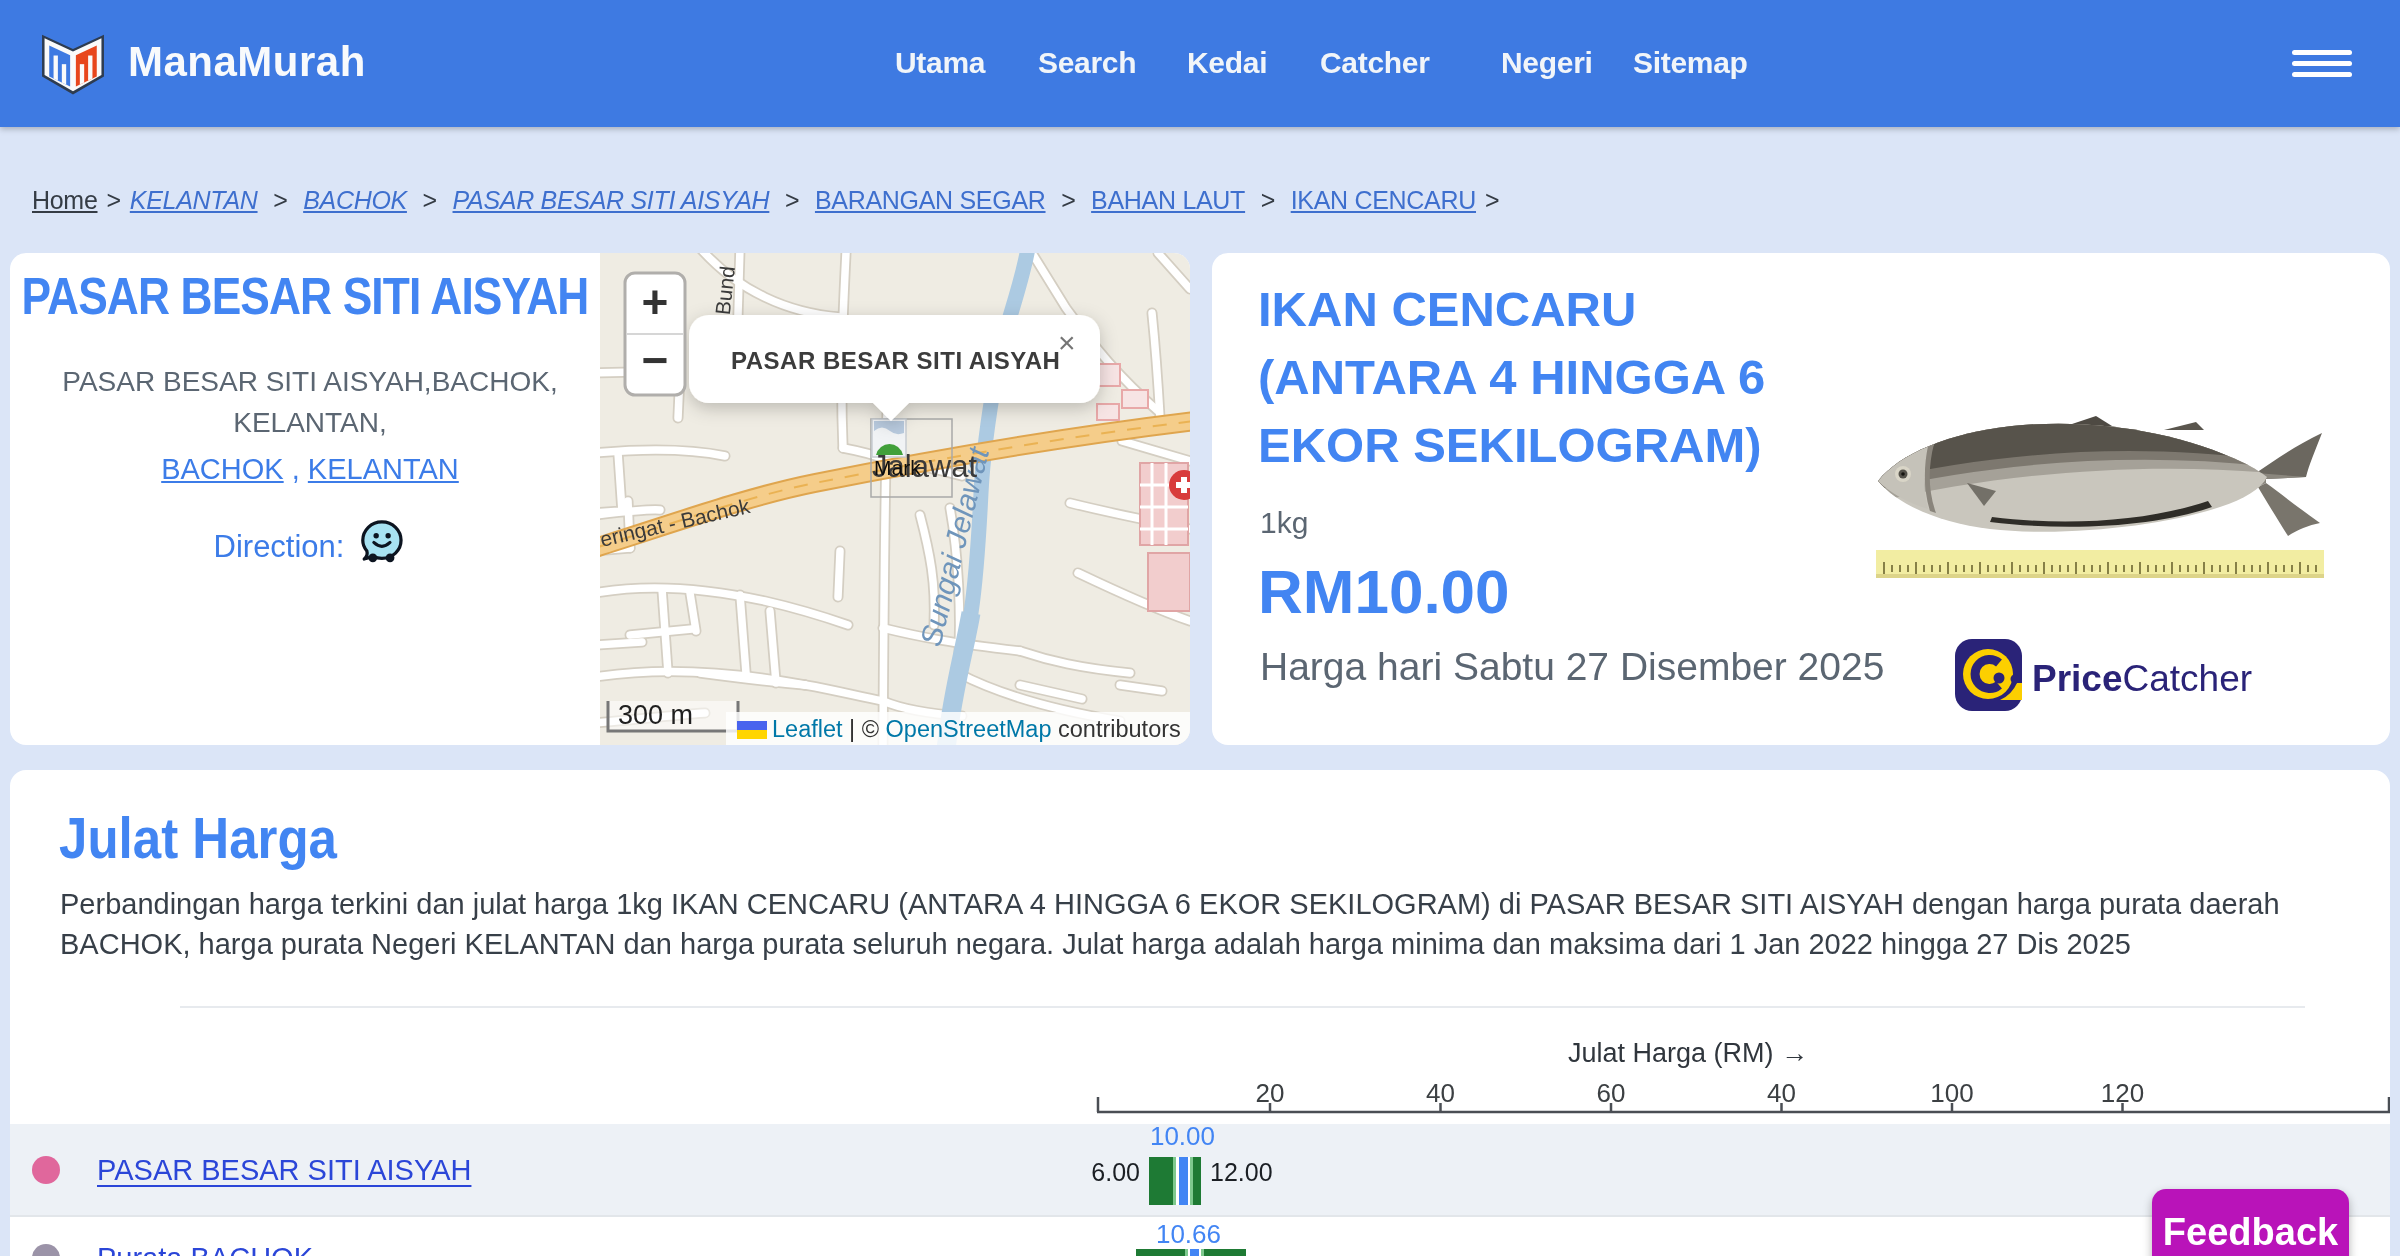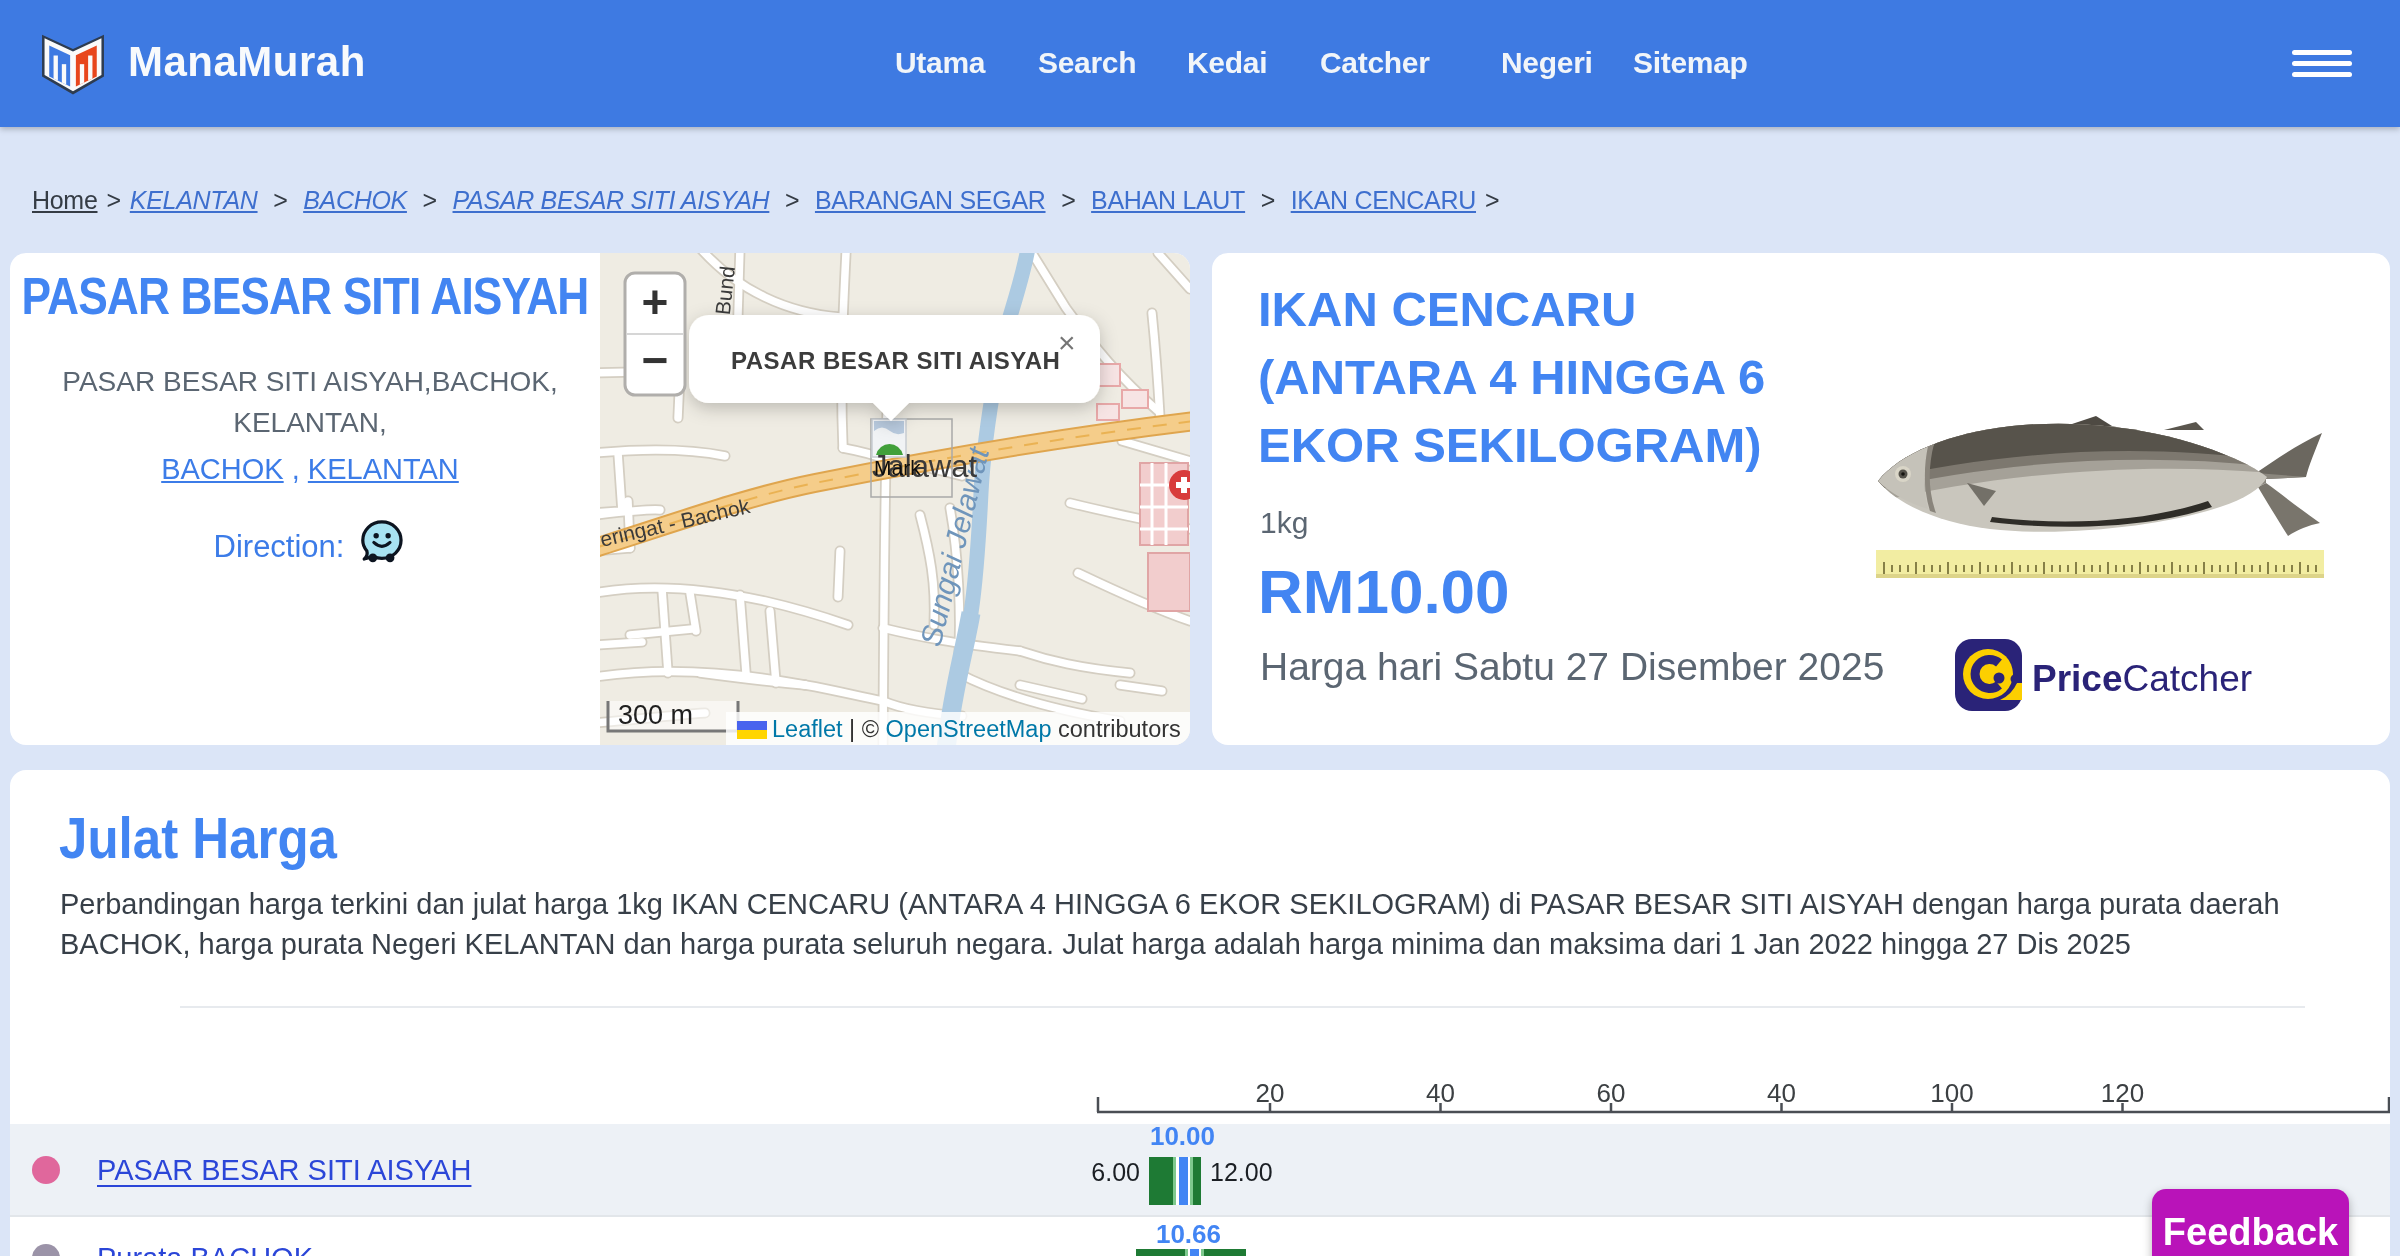--- a/index.html
+++ b/index.html
@@ -50,21 +50,21 @@
 #b-title { position:absolute; left:49px; top:34px; color:#4285f2; font-size:58px; font-weight:bold; transform:scaleX(0.88); transform-origin:0 0; }
 #b-para { position:absolute; left:50px; top:114px; width:2290px; color:#373f48; font-size:29px; line-height:40px; }
 #b-sep { position:absolute; left:170px; top:236px; width:2125px; border-top:2px solid #e7eaee; }
 #b-axlabel { position:absolute; left:1428px; top:268px; width:500px; text-align:center; color:#30363d; font-size:27px; }
 .rowband { position:absolute; left:0; width:2380px; height:93px; }
 .dot { position:absolute; border-radius:50%; width:28px; height:28px; }
 .rowlabel { position:absolute; left:87px; font-size:29px; } .rowlabel a { text-underline-offset:5px; }
 .rowlabel a { color:#2b46d8; }
 #feedback { position:absolute; left:2152px; top:1189px; width:197px; height:120px; background:#b913b9; border-radius:14px; color:#fff; font-size:38px; font-weight:bold; text-align:center; padding-top:22px; box-shadow:0 4px 10px rgba(0,0,0,.3); }
 .ticklab { top:308px; width:100px; text-align:center; font-size:26px; color:#3c4043; }
-.priceval { width:145px; text-align:center; font-size:26px; font-weight:bold; color:#4285f4; }
+.priceval { width:145px; text-align:center; font-size:26px; font-weight:normal; color:#4285f4; }
 .minmax { font-size:25px; color:#1b1f24; }
 .bar { height:48px; }
 </style>
 </head>
 <body>
 
 <div id="header">
   <svg id="logo" width="74" height="72" viewBox="0 0 100 100">
     <polygon points="7,12 50,32 93,12 93,70 50,95 7,70" fill="#2e3c50"></polygon>
     <polygon points="10.5,17 50,35.5 89.5,17 89.5,68 50,90.5 10.5,68" fill="#fafafa"></polygon>
@@ -369,20 +369,21 @@
     <circle cx="60" cy="42" r="4.5" fill="#2a2378"></circle>
     <text x="77" y="54" font-size="37" font-family="Liberation Sans"><tspan font-weight="bold" fill="#2a2378">Price</tspan><tspan fill="#2a2378">Catcher</tspan></text>
   </svg>
   </div>
 </div>
 
 <div id="cardB" class="card">
   <div id="b-title">Julat Harga</div>
   <div id="b-para">Perbandingan harga terkini dan julat harga 1kg IKAN CENCARU (ANTARA 4 HINGGA 6 EKOR SEKILOGRAM) di PASAR BESAR SITI AISYAH dengan harga purata daerah<br>BACHOK, harga purata Negeri KELANTAN dan harga purata seluruh negara. Julat harga adalah harga minima dan maksima dari 1 Jan 2022 hingga 27 Dis 2025</div>
   <div id="b-sep"></div>
+  <div id="b-axlabel">Julat Harga (RM) →</div>
 
   <svg class="abs" style="left:0;top:0;" width="2380" height="560" viewBox="0 0 2380 560">
     <line x1="1087" y1="342" x2="2380" y2="342" stroke="#4a4e54" stroke-width="2.5"></line>
     <g stroke="#4a4e54" stroke-width="2.5">
       <line x1="1088" y1="342" x2="1088" y2="327"></line>
       <line x1="1260" y1="342" x2="1260" y2="333"></line>
       <line x1="1430.5" y1="342" x2="1430.5" y2="333"></line>
       <line x1="1601" y1="342" x2="1601" y2="333"></line>
       <line x1="1771.5" y1="342" x2="1771.5" y2="333"></line>
       <line x1="1942" y1="342" x2="1942" y2="333"></line>

